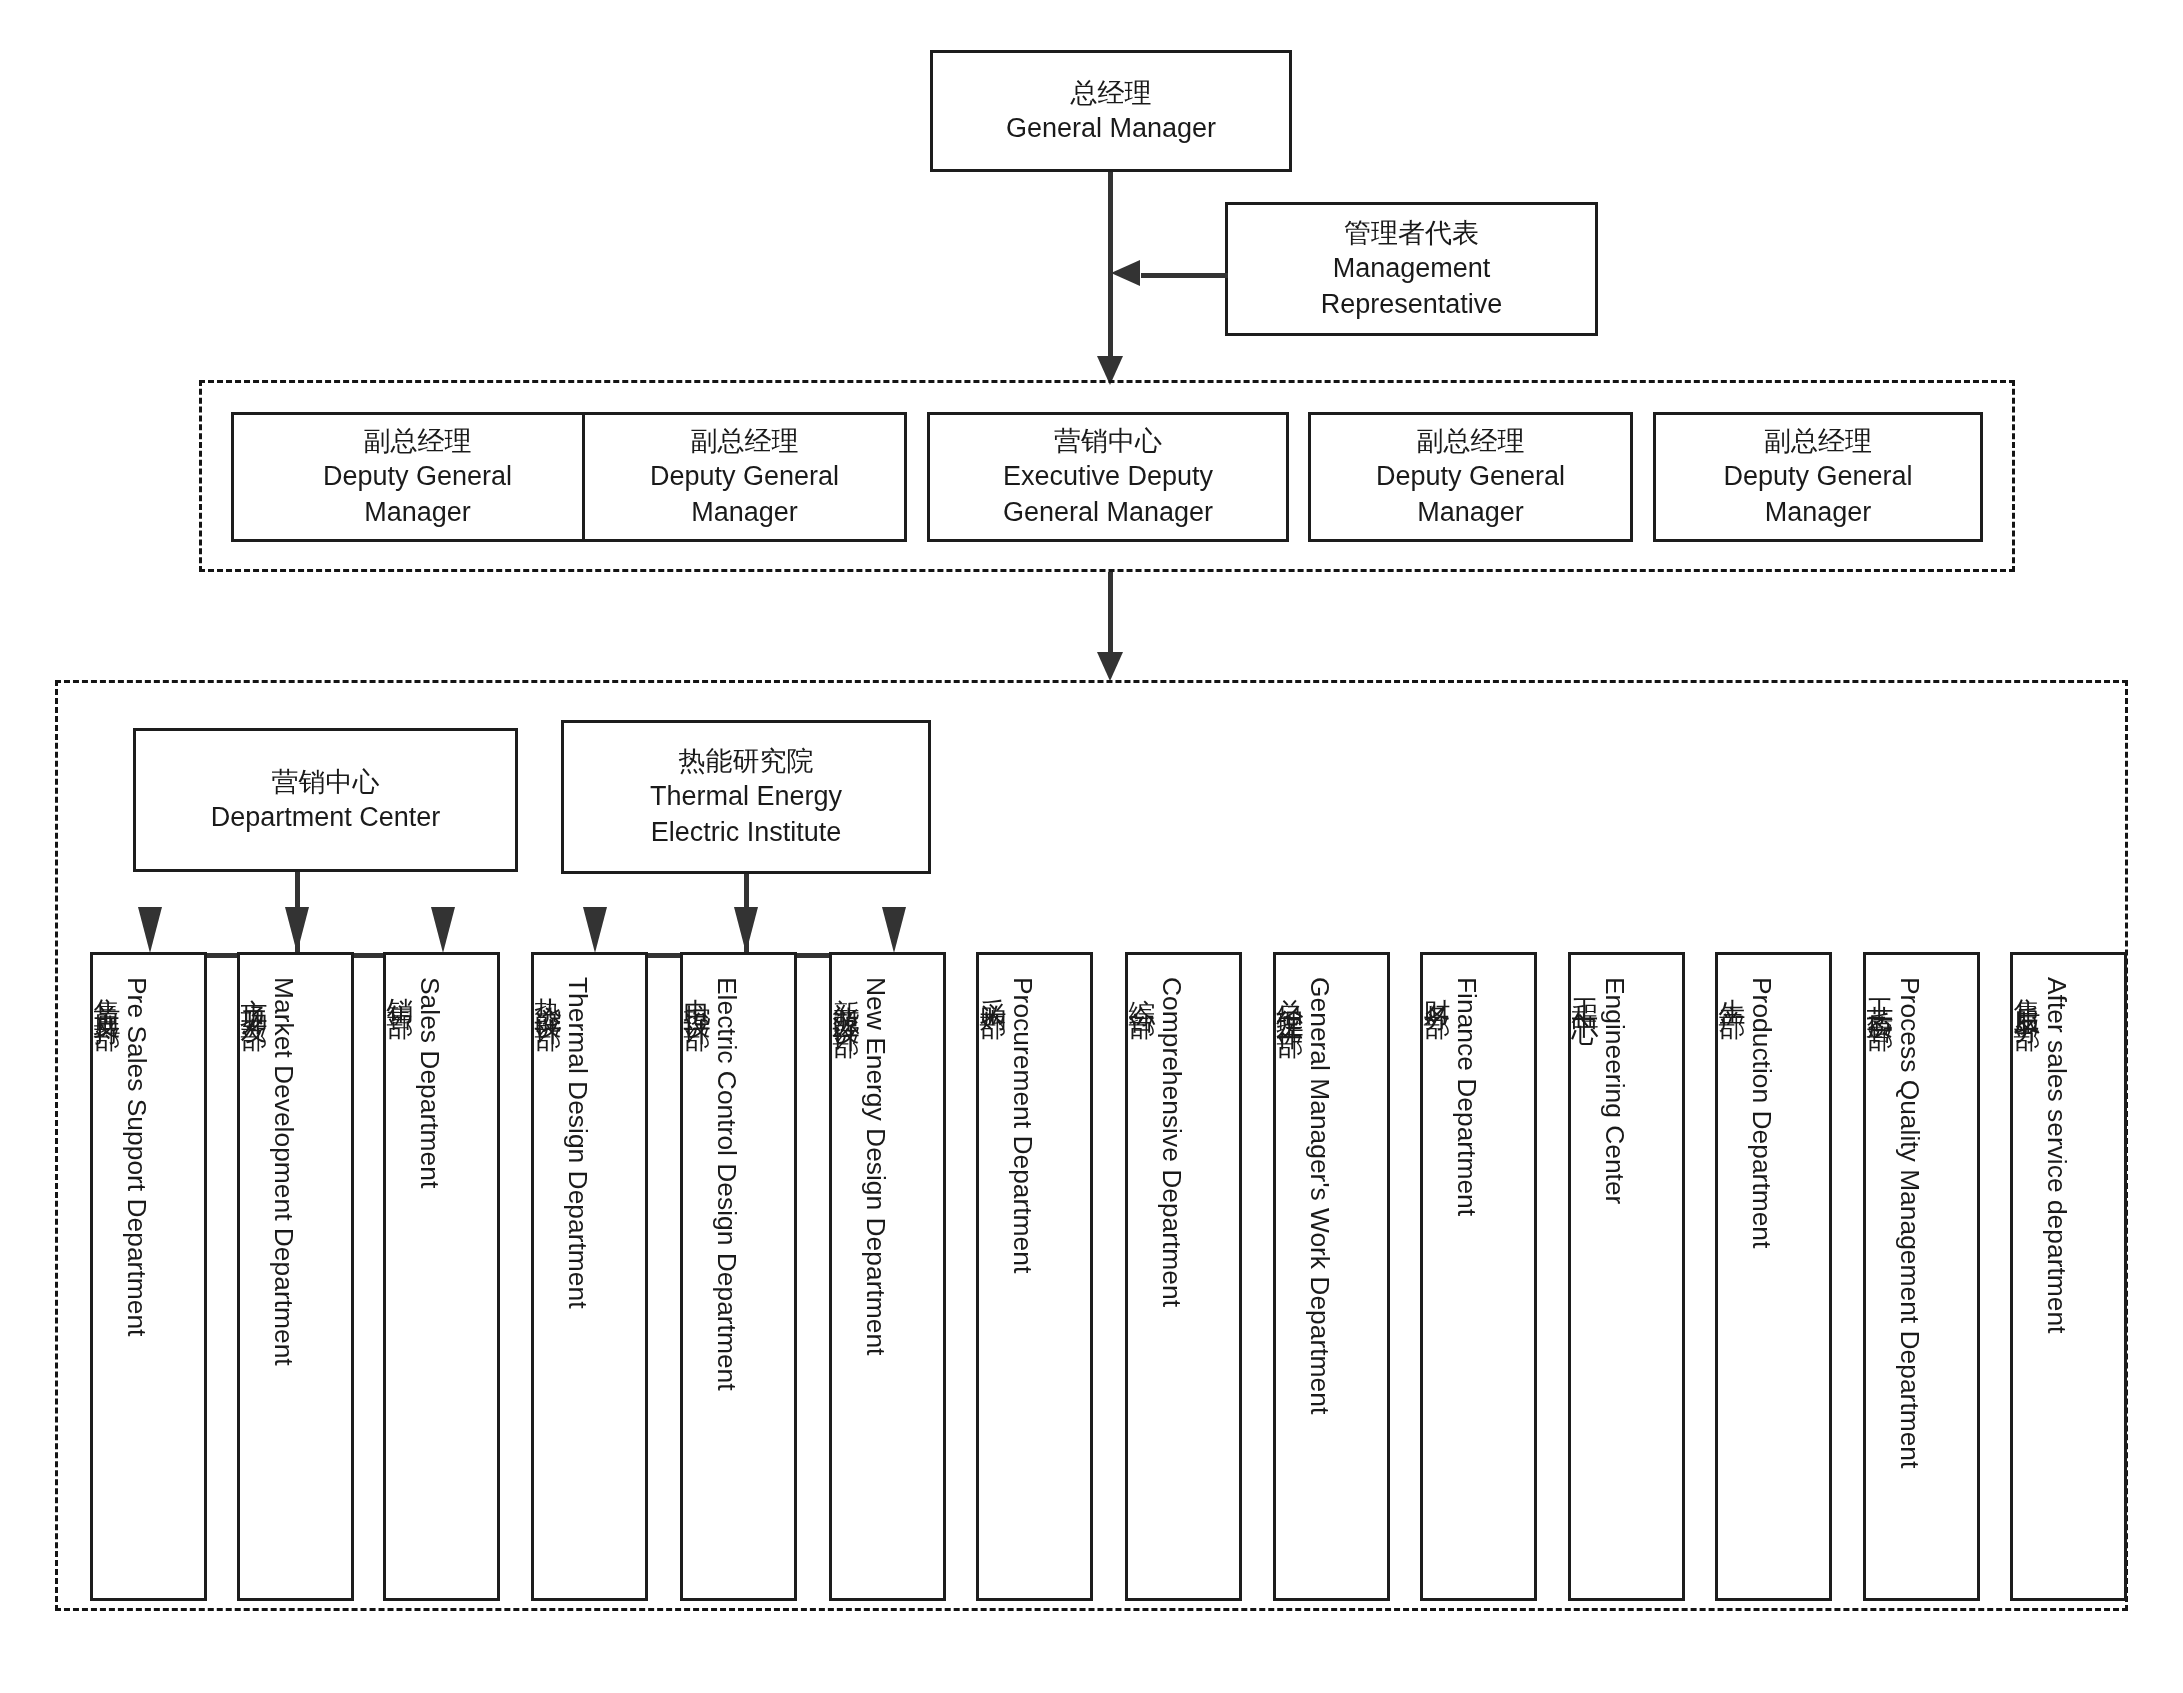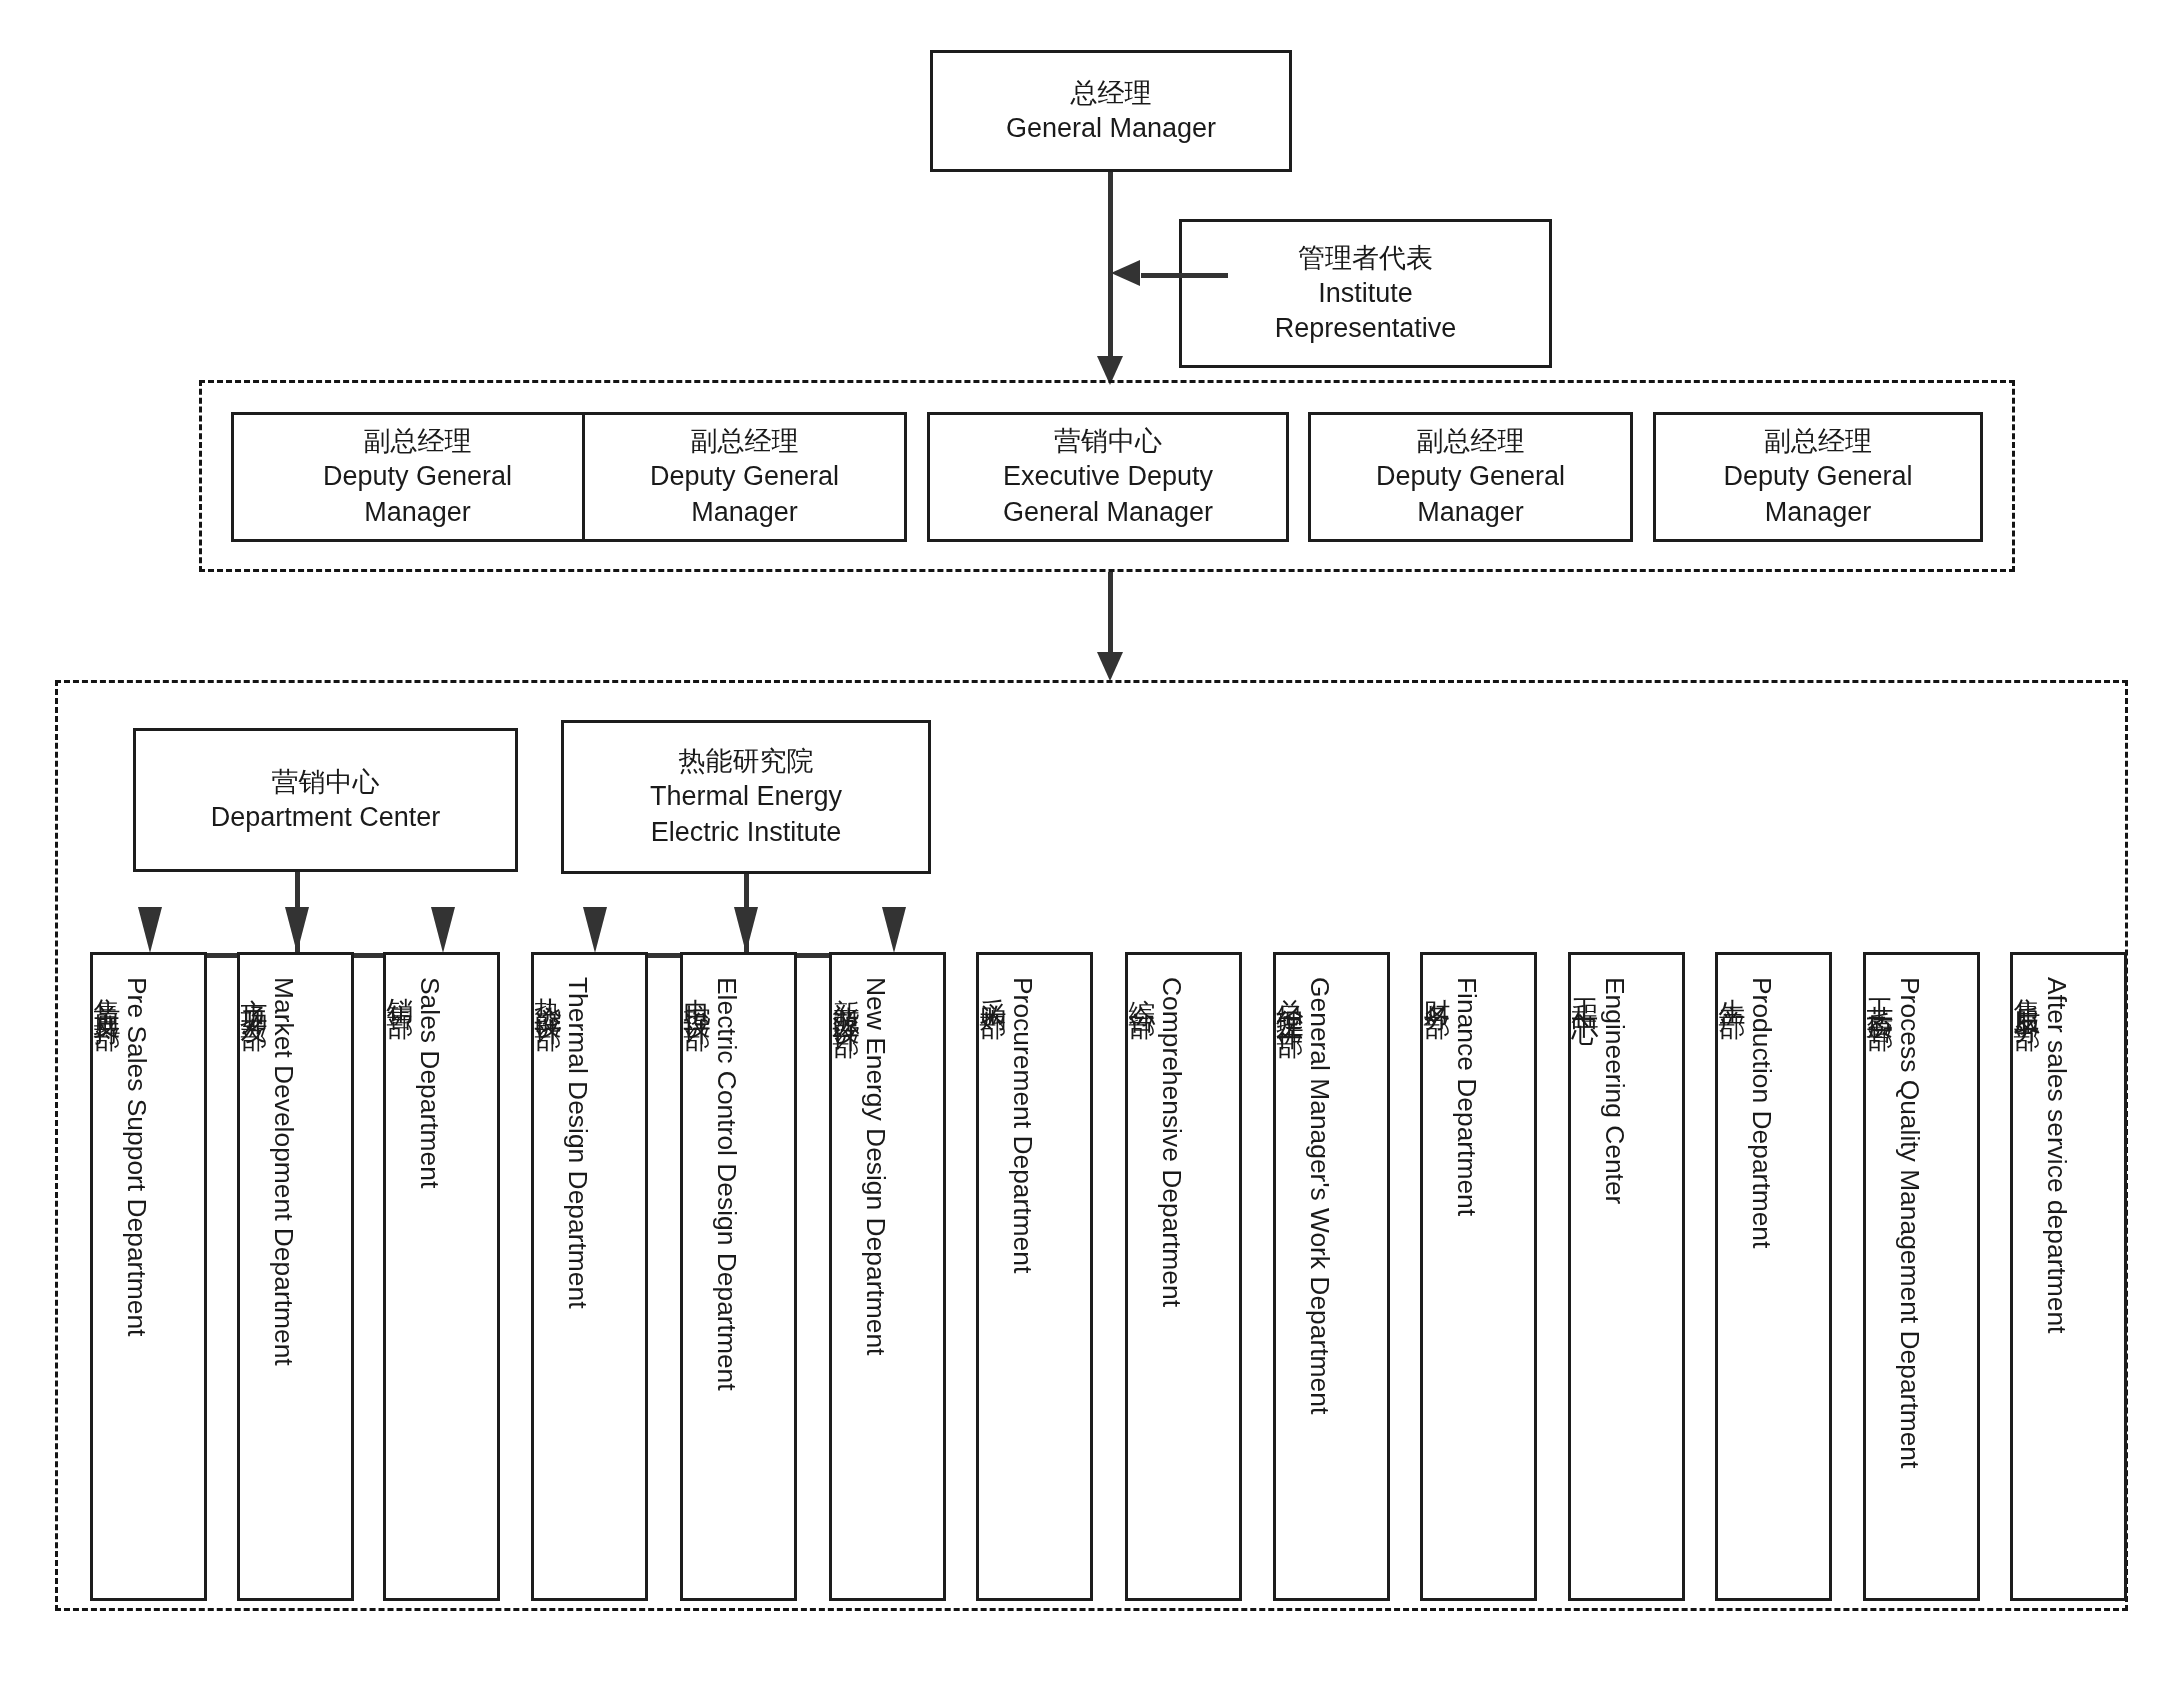--- a/index.html
+++ b/index.html
@@ -117,23 +117,23 @@
 <div id="root">
 
   <div class="node" style="left:930px; top:50px; width:362px; height:122px;">
     <span class="zh">总经理</span>
     <span class="en">General Manager</span>
   </div>
 
   <div class="vline" style="left:1108px; top:172px; height:186px;"></div>
   <div class="arrow-down" style="left:1097px; top:356px;"></div>
 
-  <div class="node" style="left:1179px; top:202px; width:373px; height:149px;margin-top:17px;">
+  <div class="node" style="left:1225px; top:202px; width:373px; height:134px;">
     <span class="zh">管理者代表</span>
-    <span class="en">Institute</span>
+    <span class="en">Management</span>
     <span class="en">Representative</span>
   </div>
 
   <div class="hline" style="left:1141px; top:273px; width:87px;"></div>
   <div class="arrow-left" style="left:1111px; top:260px;"></div>
 
   <div class="dashed-group" style="left:199px; top:380px; width:1816px; height:192px;"></div>
 
   <div class="node" style="left:231px; top:412px; width:373px; height:130px;">
     <span class="zh">副总经理</span>

